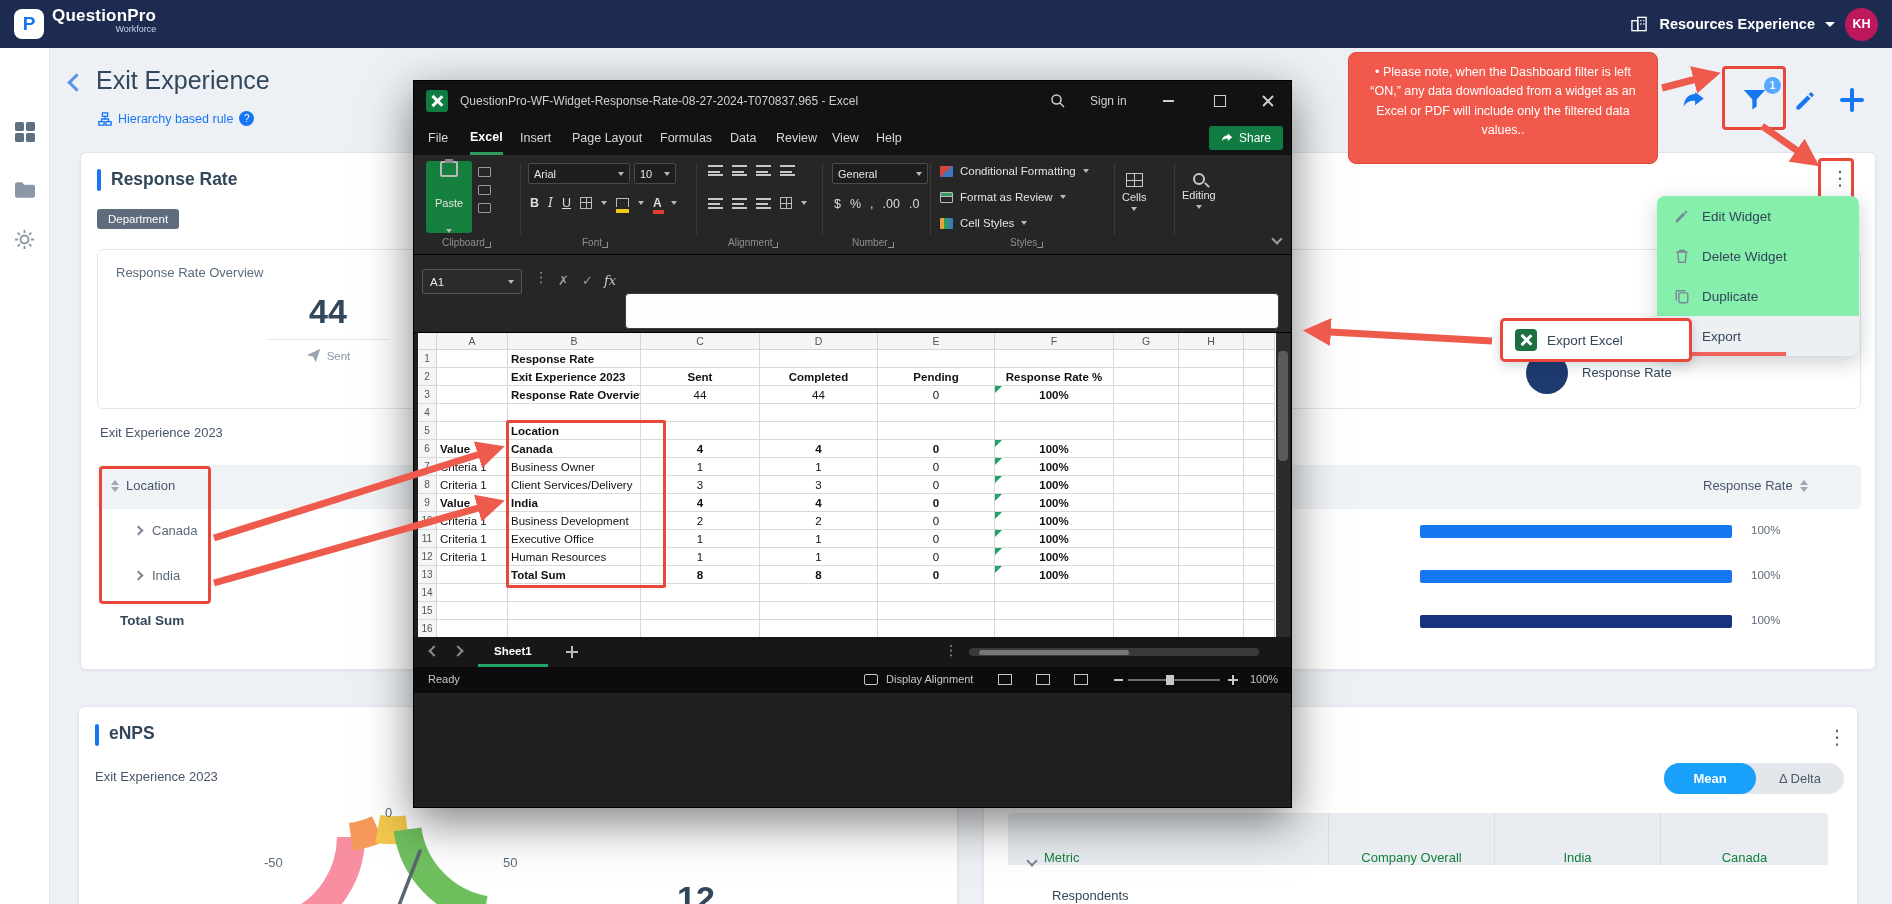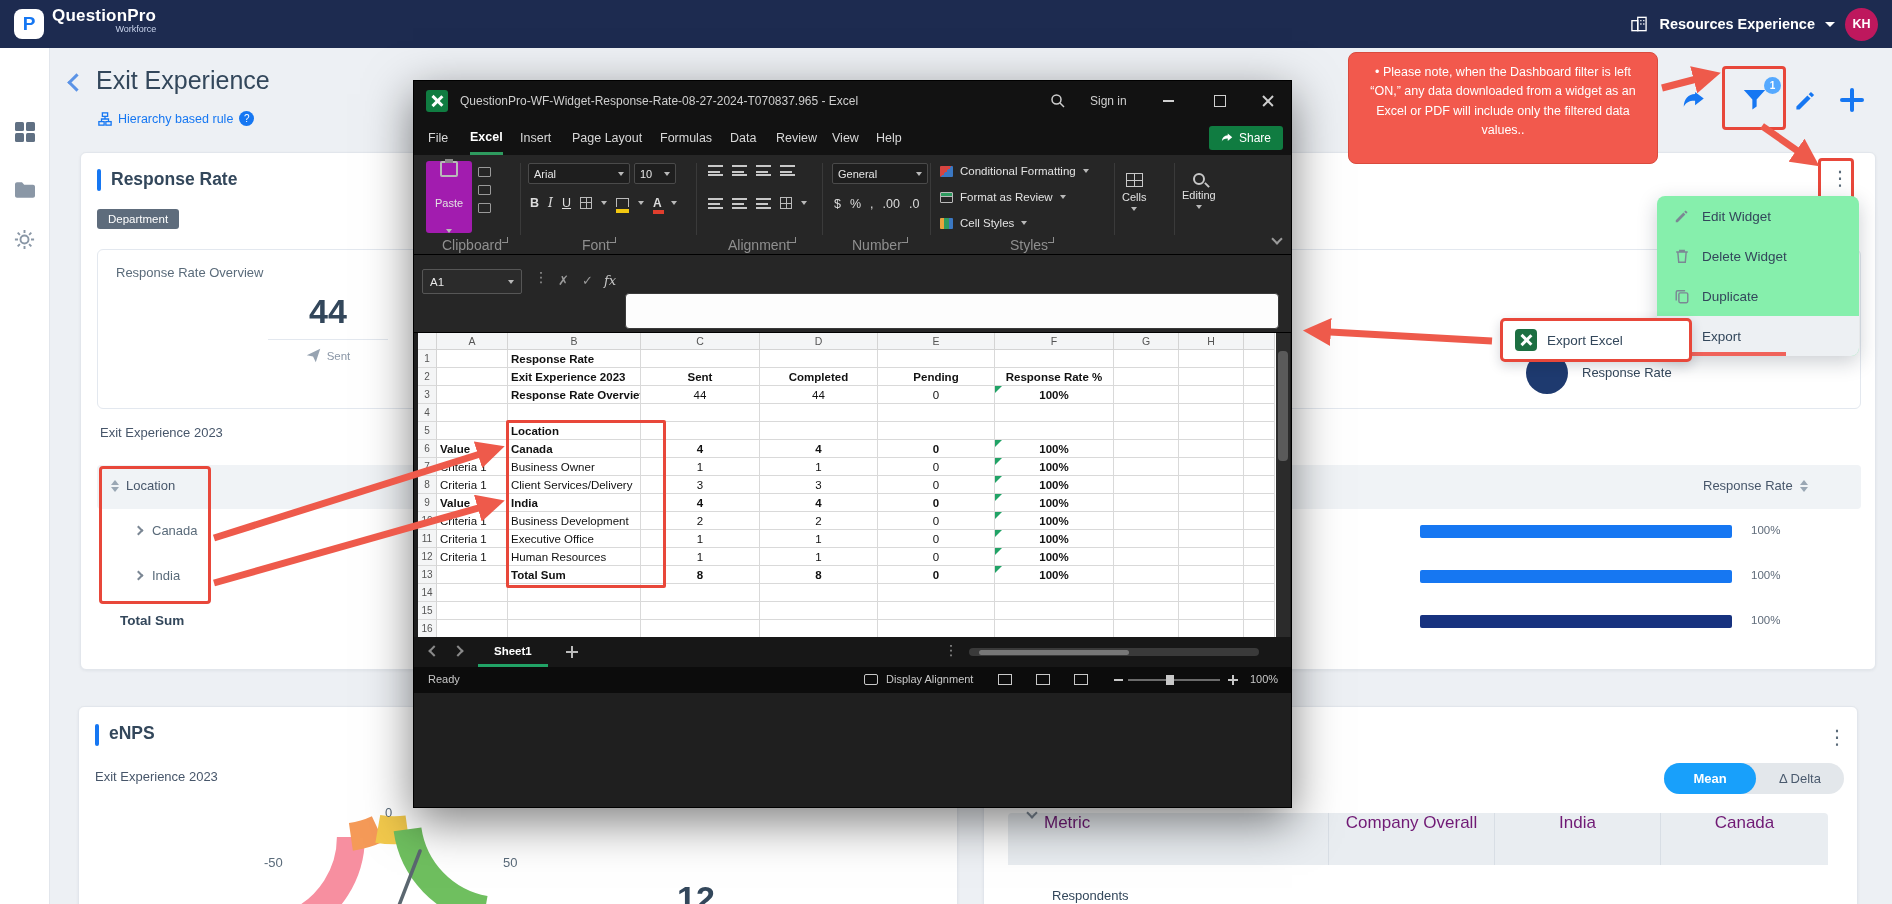--- a/index.html
+++ b/index.html
@@ -101,21 +101,21 @@
 .wc-max::before{content:"";width:10px;height:10px;border:1.5px solid #cfcfcf}
 .wc-close::before,.wc-close::after{content:"";position:absolute;width:14px;height:1.8px;background:#cfcfcf}
 .wc-close::before{transform:rotate(45deg)}
 .wc-close::after{transform:rotate(-45deg)}
 .x-menu{position:absolute;left:0;top:40px;width:100%;height:34px;background:#121212}
 .x-mtab{position:absolute;top:0;height:34px;display:flex;align-items:center;font-size:12.5px;color:#d8d8d8;cursor:pointer}
 .x-mtab.act{color:#fff;border-bottom:3px solid #2e9b5f;font-weight:bold}
 .x-share{position:absolute;right:8px;top:5px;height:24px;background:#107c41;color:#fff;font-size:12px;border-radius:3px;display:flex;align-items:center;padding:0 12px;gap:6px}
 .x-ribbon{position:absolute;left:0;top:74px;width:100%;height:100px;background:#262626;border-bottom:1px solid #000}
 .rsep{position:absolute;top:8px;width:1px;height:72px;background:#3a3a3a}
-.rb-paste{position:absolute;left:12px;top:6px;width:46px;height:72px;display:flex;flex-direction:column;align-items:center;justify-content:center;gap:20px;background:#a21caf;border-radius:3px;cursor:pointer}
+.rb-paste{position:absolute;left:12px;top:6px;width:46px;height:72px;display:flex;flex-direction:column;align-items:center;justify-content:center;gap:20px;background:#15803d;border-radius:3px;cursor:pointer}
 .clip-icon{width:18px;height:22px;border:2px solid #b9b9b9;border-radius:2px;position:relative}
 .clip-icon::before{content:"";position:absolute;left:3px;top:-4px;width:8px;height:4px;background:#8a8a8a}
 .rlbl{font-size:11px;color:#e2e2e2}
 .cd{width:0;height:0;border-left:3.5px solid transparent;border-right:3.5px solid transparent;border-top:4px solid #b9b9b9;display:inline-block}
 .mini{width:13px;height:10px;border:1.5px solid #9a9a9a;border-radius:1px}
 .rb-minis{position:absolute;left:64px;top:12px;display:flex;flex-direction:column;gap:8px}
 .rsel{position:absolute;height:21px;background:#1e1e1e;border:1px solid #4a4a4a;border-radius:2px;color:#e6e6e6;font-size:11px;display:flex;align-items:center;justify-content:space-between;padding:0 5px}
 .rrow{position:absolute;display:flex;align-items:center;gap:9px}
 .rg{font-size:12.5px;color:#dcdcdc}
 .rg.b{font-weight:bold}
@@ -131,21 +131,21 @@
 .sic{width:13px;height:11px;border-radius:1px}
 .sic1{background:linear-gradient(135deg,#d64541 50%,#3b78c3 50%)}
 .sic2{border:1px solid #bbb;background:linear-gradient(#bbb,#bbb) 0 3.5px/13px 1px no-repeat,linear-gradient(#2e9b5f,#2e9b5f) 0 0/13px 3px no-repeat}
 .sic3{background:linear-gradient(90deg,#e8a33d 33%,#2e9b5f 33% 66%,#3b78c3 66%)}
 .srow{position:absolute;display:flex;align-items:center;gap:7px;cursor:pointer}
 .slbl{font-size:11.5px;color:#e2e2e2;white-space:nowrap}
 .vgrp{position:absolute;display:flex;flex-direction:column;align-items:center;gap:4px;cursor:pointer}
 .cellsic{width:17px;height:14px;border:1.5px solid #c8c8c8;background:linear-gradient(#c8c8c8,#c8c8c8) center/17px 1px no-repeat,linear-gradient(#c8c8c8,#c8c8c8) center/1px 14px no-repeat}
 .editic{width:12px;height:12px;border:2px solid #c8c8c8;border-radius:50%;position:relative}
 .editic::after{content:"";position:absolute;left:9px;top:9px;width:6px;height:2px;background:#c8c8c8;transform:rotate(45deg)}
-.glab{position:absolute;top:82px;font-size:14px;color:#8f8f8f;display:flex;align-items:flex-start;}
+.glab{position:absolute;top:82px;font-size:10px;color:#8f8f8f;display:flex;align-items:flex-end;}
 .grp-x{width:6px;height:6px;border-right:1.5px solid #8f8f8f;border-bottom:1.5px solid #8f8f8f}
 .rchev{position:absolute;right:10px;top:80px;width:8px;height:8px;border-right:2px solid #9a9a9a;border-bottom:2px solid #9a9a9a;transform:rotate(45deg)}
 .x-formula{position:absolute;left:0;top:174px;width:100%;height:78px;background:#262626;border-bottom:1px solid #000}
 .nbox{position:absolute;left:8px;top:14px;width:100px;height:25px;background:#2b2b2b;border:1px solid #565656;border-radius:2px;color:#e8e8e8;font-size:11.5px;display:flex;align-items:center;justify-content:space-between;padding:0 7px}
 .fic{position:absolute;top:18px;color:#9a9a9a;font-size:13px}
 .fx{font-style:italic;font-family:"DejaVu Serif",serif;color:#c8c8c8}
 .finput{position:absolute;left:211px;top:38px;width:654px;height:36px;background:#fdfdfd;border:1px solid #3a3a3a;border-radius:4px}
 .x-grid{position:absolute;left:4px;top:252px;width:872px;height:304px;background:#fff;overflow:hidden}
 .xhrow{display:flex;height:17px}
 .xcorner{width:19px;height:17px;background:#f4f5f6;border-right:1px solid #d4d4d4;border-bottom:1px solid #d4d4d4}
@@ -186,21 +186,21 @@
 .enps-card{left:78px;top:706px;width:880px;height:240px}
 .hm-card{left:983px;top:706px;width:875px;height:240px}
 .kb{position:absolute;cursor:pointer}
 .gauge-lbl{position:absolute;font-size:13px;color:#5a6b7a}
 .gauge-val{position:absolute;left:598px;top:172px;font-size:34px;font-weight:bold;color:#33475b}
 .toggle{position:absolute;left:680px;top:56px;width:180px;height:31px;background:#e3e7eb;border-radius:16px;display:flex;align-items:center}
 .tg-mean{width:92px;height:31px;background:#18a0fb;border-radius:16px;color:#fff;font-size:13px;font-weight:bold;display:flex;align-items:center;justify-content:center;cursor:pointer}
 .tg-delta{flex:1;text-align:center;font-size:13px;color:#4a5a6e;cursor:pointer}
 .hm-table{position:absolute;left:24px;top:106px;width:820px}
 .hm-head{display:flex;height:52px;background:#e9edf1;border-radius:4px 4px 0 0}
-.hm-hc{display:flex;align-items:flex-start;justify-content:center;font-size:17px;color:#701a75;border-left:1px solid #d8dee5}
+.hm-hc{display:flex;align-items:flex-end;justify-content:center;font-size:13px;color:#15803d;border-left:1px solid #d8dee5}
 .hm-hc:first-child{border-left:none;justify-content:flex-start;padding-left:20px;gap:8px}
 .chev-d{width:8px;height:8px;border-right:2px solid #7b8794;border-bottom:2px solid #7b8794;transform:rotate(45deg);margin-top:-4px}
 .hm-row{display:flex;height:60px;background:#fff}
 .hm-rc{display:flex;align-items:center;font-size:13px;color:#33475b;padding-left:44px}
 
 
 .arrows{position:absolute;left:0;top:0;width:1892px;height:904px;z-index:50;pointer-events:none}
 </style>
 </head>
 <body>

